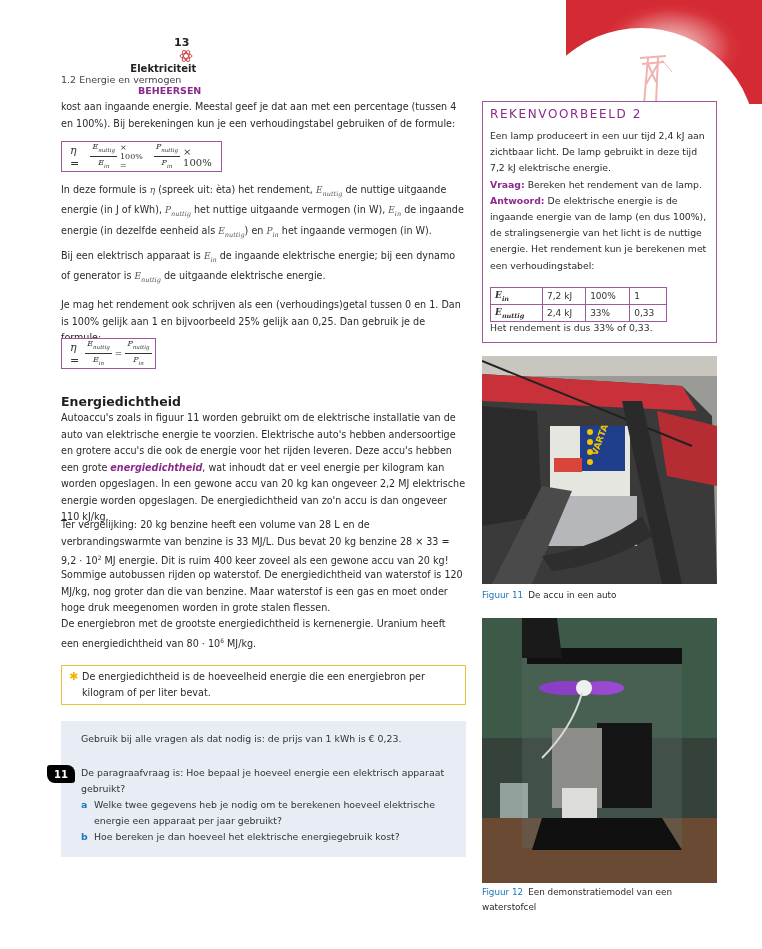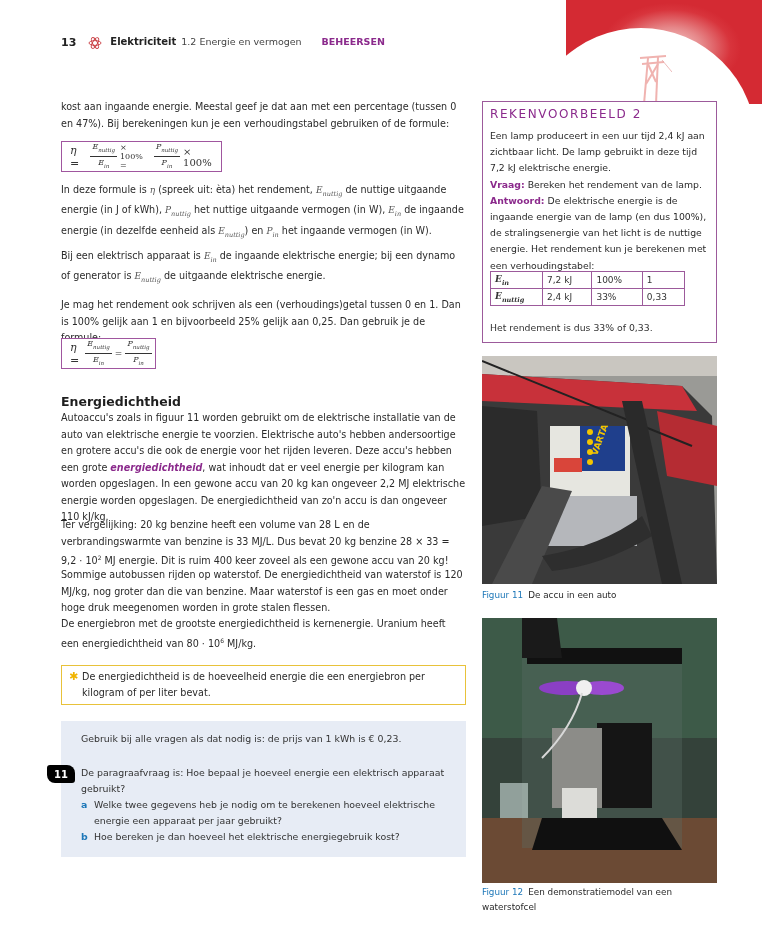--- a/index.html
+++ b/index.html
@@ -7,21 +7,21 @@
   body { position: relative; font-family: "DejaVu Sans", sans-serif; color: #2a2a2a; }
 
   
   .corner { position: absolute; left: 566px; top: 0; width: 196px; height: 104px; overflow: hidden; }
   .corner .red { position: absolute; inset: 0;
     background: radial-gradient(ellipse 70px 45px at 105px 48px, #f7d3d3 0%, #e6888a 45%, #d8343c 85%, #d42a33 100%); }
   .corner .white { position: absolute; left: -40px; top: 28px; width: 230px; height: 230px; border-radius: 50%; background: #fff; }
   .corner .pylon { position: absolute; left: 70px; top: 52px; width: 36px; height: 52px; }
 
   
-  .header { position: absolute; left: 61px; top: 36px; display: flex; align-items: flex-start; font-size: 10px; white-space: nowrap; }
+  .header { position: absolute; left: 61px; top: 36px; display: flex; align-items: flex-end; font-size: 10px; white-space: nowrap; flex-direction: column; }
   .header .page-no { font-weight: bold; font-size: 11px; color: #222; margin-right: 12px; }
   .header .logo { width: 14px; height: 14px; margin-right: 8px; }
   .header .chapter { font-weight: bold; color: #222; margin-right: 5px; }
   .header .section { color: #444; margin-right: 20px; font-size: 9.5px; }
   .header .level { color: #8b2a8c; font-weight: bold; font-size: 9.5px; }
 
   
   .p { position: absolute; left: 61px; width: 405px; font-size: 9.6px; line-height: 16.5px; color: #2a2a2a; }
   .var { font-family: "DejaVu Serif", serif; font-style: italic; font-size: 9px; color: #555; }
   .var sub { font-size: 6.5px; }
@@ -49,21 +49,21 @@
     border-radius: 3px 8px 3px 8px; }
   .q-text { position: absolute; left: 20px; top: 44px; width: 375px; font-size: 9.4px; line-height: 16px; color: #333; }
   .q-sub { position: absolute; left: 20px; width: 375px; font-size: 9.4px; line-height: 16px; color: #333; padding-left: 13px; }
   .q-sub .letter { position: absolute; left: 0; top: 0; color: #1d77b8; font-weight: bold; }
 
   
   .rv { position: absolute; left: 482px; top: 101px; width: 235px; height: 242px; border: 1.5px solid #9c5a9b; background: #fff; }
   .rv .title { position: absolute; left: 7px; top: 5px; font-size: 12px; font-weight: normal; color: #8b2a8c; letter-spacing: 1.6px; }
   .rv .body { position: absolute; left: 7px; top: 26px; width: 222px; font-size: 9.3px; line-height: 16.2px; color: #2a2a2a; }
   .rv .lbl { color: #8b2a8c; font-weight: bold; }
-  .rv table { position: absolute; left: 7px; top: 169px; width: 195px; border-collapse: collapse; font-size: 9px; }
+  .rv table { position: absolute; left: 7px; top: 185px; width: 177px; border-collapse: collapse; font-size: 9px; }
   .rv td { border: 1px solid #9c5a9b; height: 17px; padding: 0 4px; color: #333; }
   .rv td.first { font-family: "DejaVu Serif", serif; font-style: italic; font-weight: bold; width: 52px; }
   .rv td.first sub { font-size: 6.5px; }
   .rv .foot { position: absolute; left: 7px; top: 220px; font-size: 9.3px; color: #333; }
 
   
   .fig { position: absolute; left: 482px; width: 235px; overflow: hidden; }
   .fig1 { top: 356px; height: 228px; background: #777; }
   .fig2 { top: 618px; height: 265px; background: #2e3a33; }
   .caption { position: absolute; left: 482px; font-size: 8.8px; line-height: 15px; color: #2a2a2a; width: 240px; }
@@ -95,21 +95,21 @@
       <ellipse cx="7" cy="7" rx="6" ry="2.4"></ellipse>
       <ellipse cx="7" cy="7" rx="6" ry="2.4" transform="rotate(60 7 7)"></ellipse>
       <ellipse cx="7" cy="7" rx="6" ry="2.4" transform="rotate(120 7 7)"></ellipse>
     </g>
   </svg>
   <span class="chapter">Elektriciteit</span>
   <span class="section">1.2 Energie en vermogen</span>
   <span class="level">BEHEERSEN</span>
 </div>
 
-<div class="p" style="top:99px;">kost aan ingaande energie. Meestal geef je dat aan met een percentage (tussen 0 en 47%). Bij berekeningen kun je een verhoudingstabel gebruiken of de formule:</div>
+<div class="p" style="top:99px;">kost aan ingaande energie. Meestal geef je dat aan met een percentage (tussen 4 en 100%). Bij berekeningen kun je een verhoudingstabel gebruiken of de formule:</div>
 
 <div class="formula" style="top:141px; height:31px; width:161px;">
   <span class="eta">η =</span>
   <span class="frac">
     <span class="num"><span>E</span><sub>nuttig</sub></span>
     <span class="den"><span>E</span><sub>in</sub></span>
   </span>
   <span style="font-size:8px;">× 100% =</span>
   <span class="frac">
     <span class="num"><span>P</span><sub>nuttig</sub></span>

